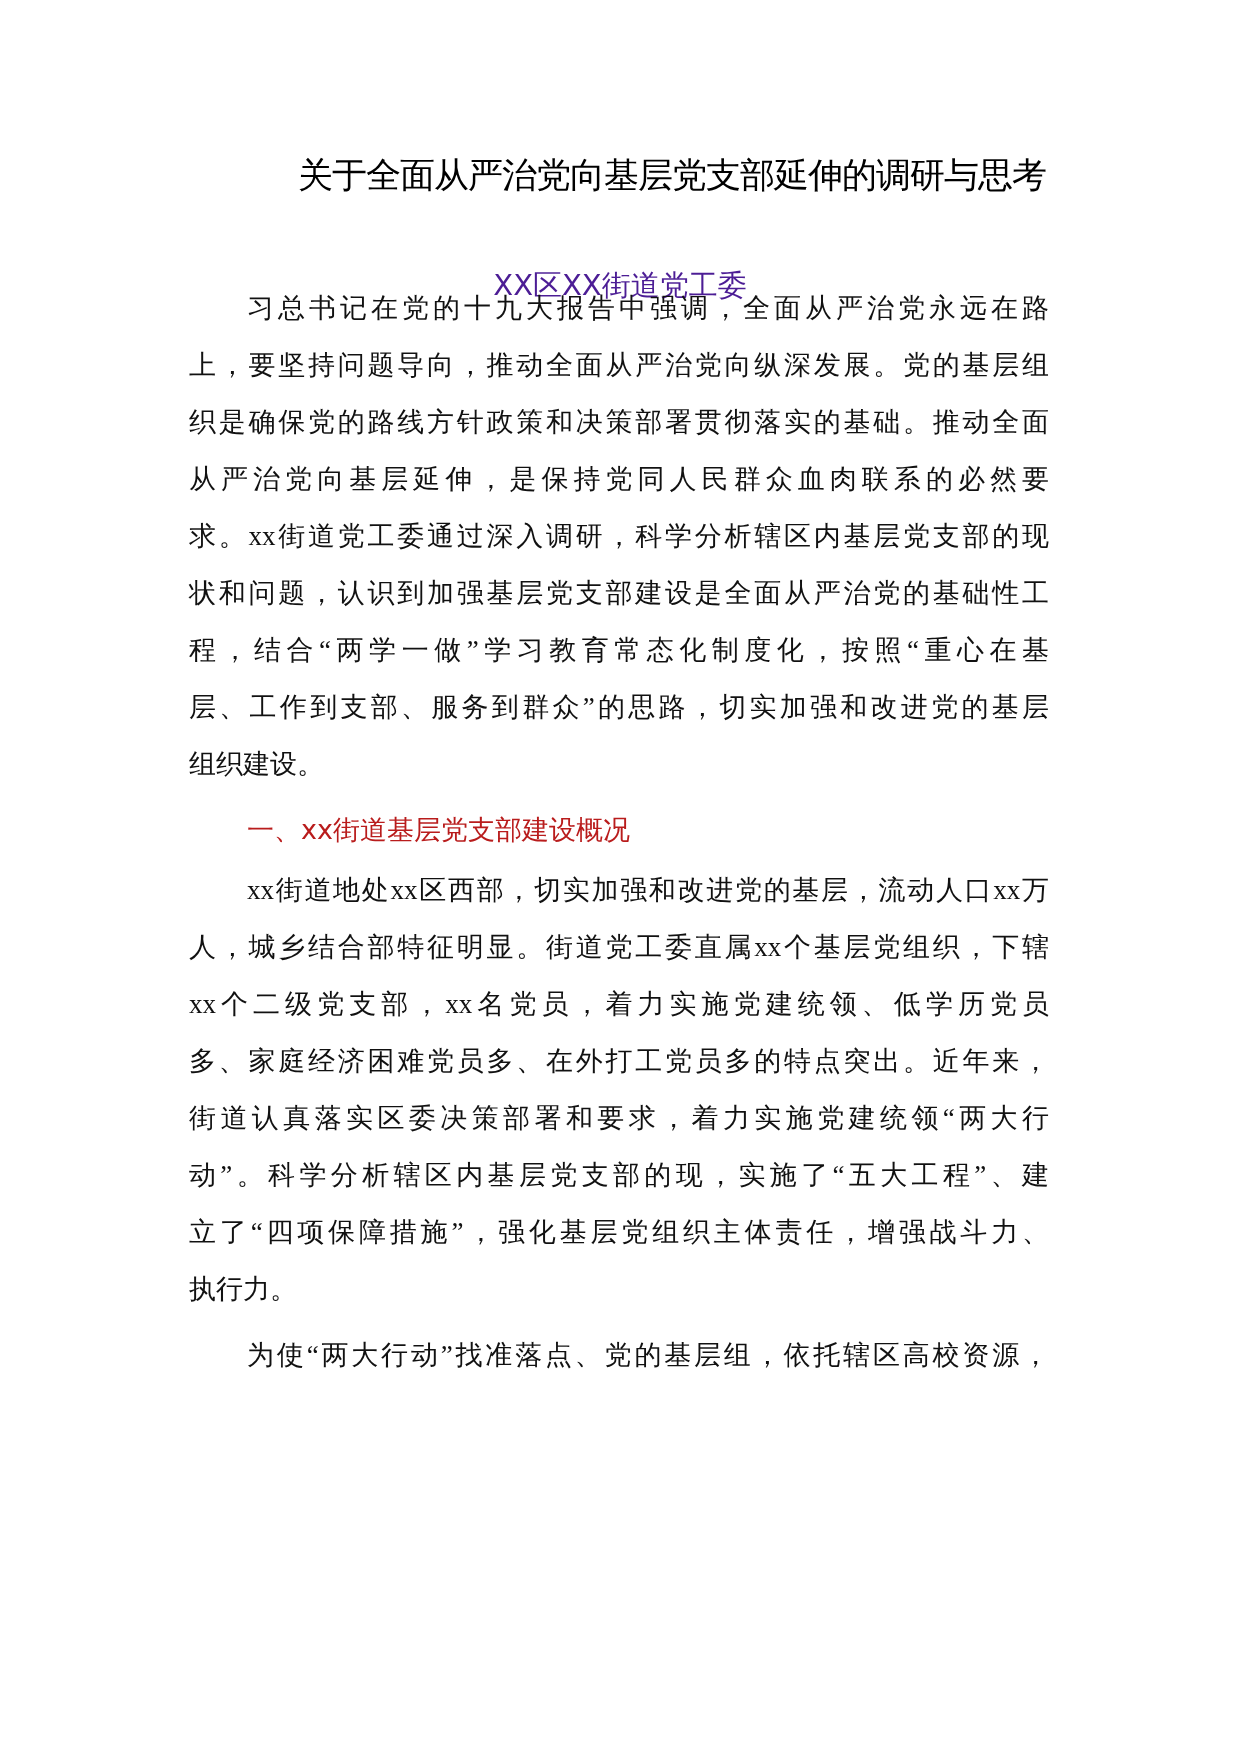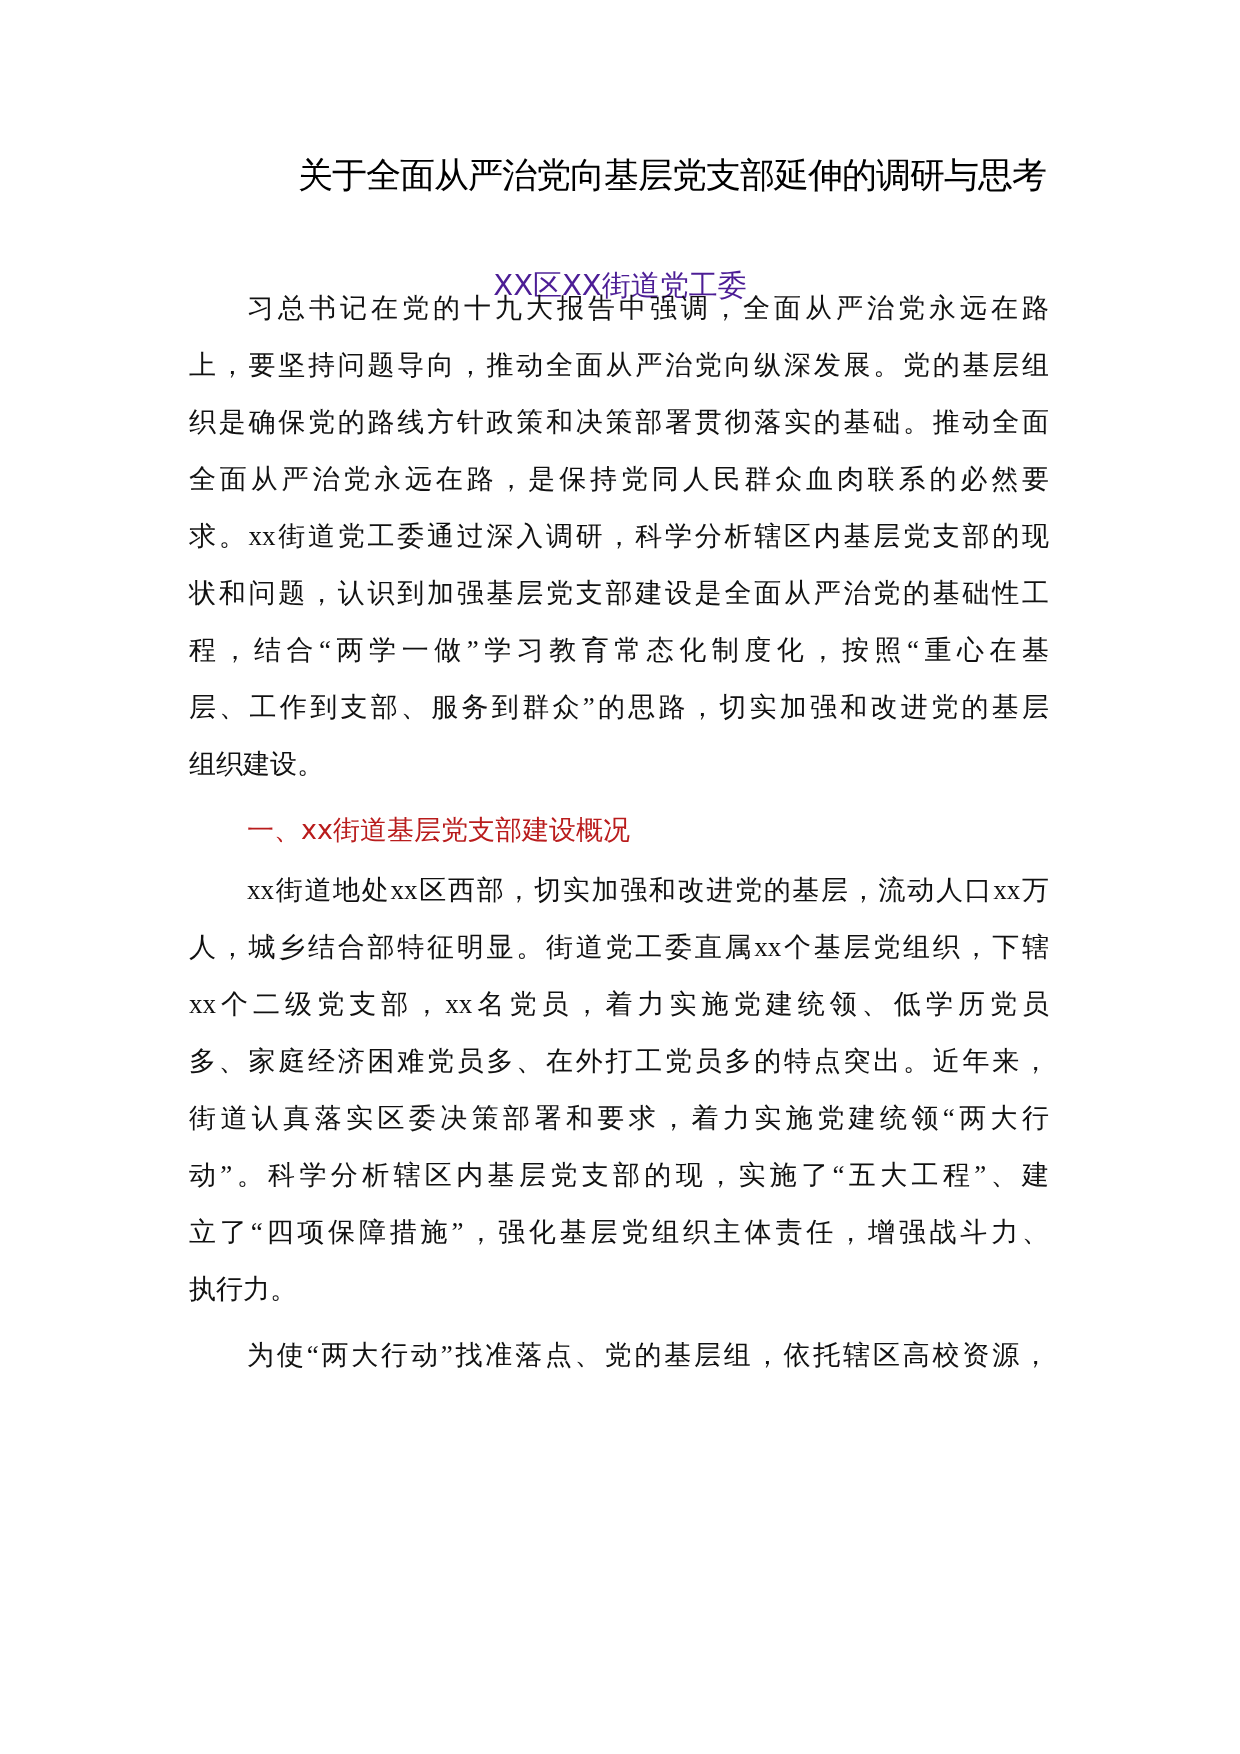--- a/index.html
+++ b/index.html
@@ -20,21 +20,21 @@
 <body>
 
 <div>
   <div class="title">关于全面从严治党向基层党支部延伸的调研与思考</div>
   <div class="subtitle">XX区XX街道党工委</div>
 
   <div>
     <div class="line indent" style="top:290px">习总书记在党的十九大报告中强调，全面从严治党永远在路</div>
     <div class="line" style="top:347px">上，要坚持问题导向，推动全面从严治党向纵深发展。党的基层组</div>
     <div class="line" style="top:404px">织是确保党的路线方针政策和决策部署贯彻落实的基础。推动全面</div>
-    <div class="line" style="top:461px">全面从严治党永远在路，是保持党同人民群众血肉联系的必然要</div>
+    <div class="line" style="top:461px">从严治党向基层延伸，是保持党同人民群众血肉联系的必然要</div>
     <div class="line" style="top:518px">求。xx街道党工委通过深入调研，科学分析辖区内基层党支部的现</div>
     <div class="line" style="top:575px">状和问题，认识到加强基层党支部建设是全面从严治党的基础性工</div>
     <div class="line" style="top:632px">程，结合“两学一做”学习教育常态化制度化，按照“重心在基</div>
     <div class="line" style="top:689px">层、工作到支部、服务到群众”的思路，切实加强和改进党的基层</div>
     <div class="line last" style="top:746px">组织建设。</div>
   </div>
 
   <div class="heading" style="top:812px">一、xx街道基层党支部建设概况</div>
 
   <div>

